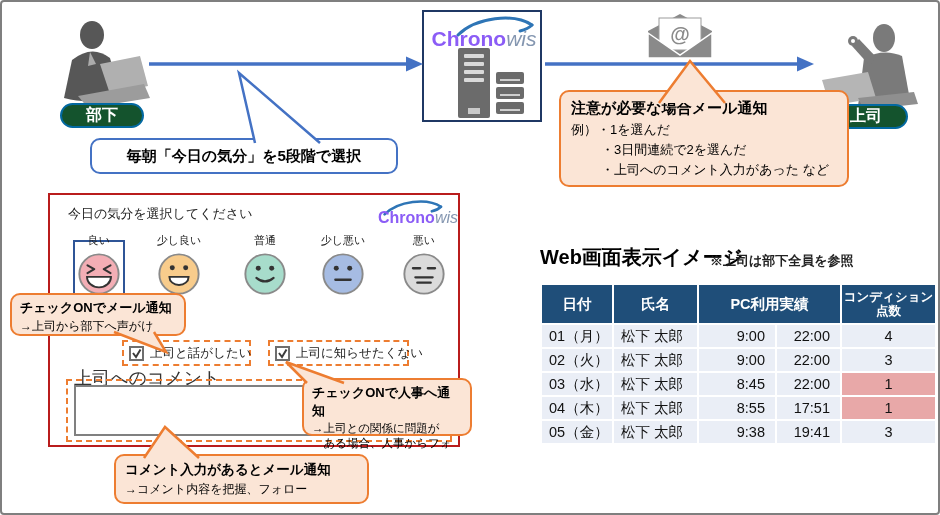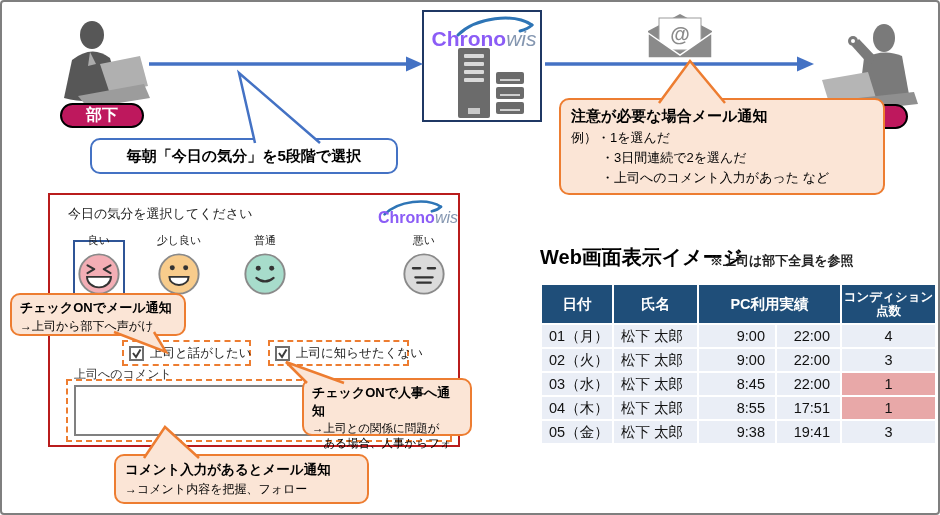--- a/index.html
+++ b/index.html
@@ -1,20 +1,20 @@
 <!DOCTYPE html>
 <html><head>
 <meta charset="utf-8">
 <style>
   html,body{margin:0;padding:0;background:#fff;font-family:"Liberation Sans",sans-serif;}
   #stage{position:relative;width:940px;height:515px;background:#fff;border:2px solid #7f7f7f;
          border-radius:4px;box-sizing:border-box;overflow:hidden;}
   .abs{position:absolute;}
   
-  .pill{position:absolute;height:25px;border-radius:13px;background:#be185d;border:2px solid #000000;
+  .pill{position:absolute;height:25px;border-radius:13px;background:#14532d;border:2px solid #0369a1;
         color:#fff;font-weight:bold;font-size:16px;display:flex;align-items:center;justify-content:center;
         box-sizing:border-box;}
   .server-box{position:absolute;left:420px;top:8px;width:120px;height:112px;background:#fff;
         border:2px solid #1f3864;box-sizing:border-box;}
   .logo{display:flex;align-items:flex-end;justify-content:center;line-height:1;}
   .logo .chrono{font-weight:bold;color:#8b5cf6;}
   .logo .wis{font-style:italic;color:#8496b0;}
   .tower{position:absolute;left:34px;top:36px;width:32px;height:70px;background:#6b6b6b;border-radius:2px;}
   .tower .stripe{position:absolute;left:6px;width:20px;height:4px;background:#d9d9d9;border-radius:1px;}
   .tower .foot{position:absolute;left:10px;bottom:4px;width:12px;height:6px;background:#c9c9c9;}
@@ -30,21 +30,21 @@
   .callout .ttl{font-weight:bold;}
   
   .mockup{position:absolute;left:46px;top:191px;width:412px;height:254px;background:#fff;
           border:2px solid #b91c1c;box-sizing:border-box;}
   .mood-slot{position:absolute;width:72px;text-align:center;}
   .mood-label{font-size:11px;color:#222;margin-bottom:3px;white-space:nowrap;}
   .sel-box{position:absolute;border:2px solid #2f5597;box-sizing:border-box;}
   .dashed{position:absolute;border:2px dashed #ed7d31;box-sizing:border-box;}
   .chk-item{position:absolute;display:flex;align-items:center;gap:6px;font-size:12.5px;color:#222;white-space:nowrap;}
   .comment-box{position:absolute;background:#fff;border:2.5px solid #808080;box-sizing:border-box;}
-  .small-label{position:absolute;font-size:12px;color:#333;white-space:nowrap;}
+  .small-label{position:absolute;font-size:18px;color:#333;white-space:nowrap;}
   
   .wt-title{position:absolute;left:538px;top:242px;font-size:20px;font-weight:bold;color:#000;white-space:nowrap;}
   .wt-note{position:absolute;left:708px;top:250px;font-size:13px;color:#222;white-space:nowrap;font-weight:bold;}
   .wtable{position:absolute;left:540px;top:283px;width:401px;}
   .wt-head{display:grid;grid-template-columns:70px 83px 141px 93px;column-gap:2px;}
   .wt-head .hc{background:#1f4e79;color:#fff;font-weight:bold;font-size:14.5px;height:38px;
                display:flex;align-items:center;justify-content:center;text-align:center;line-height:1.15;}
   .wt-head .hc.two{font-size:12.5px;}
   .wt-row{display:grid;grid-template-columns:70px 83px 76px 63px 93px;column-gap:2px;margin-top:2px;}
   .wt-row .c{background:#eaeef6;height:22px;font-size:14.5px;color:#111;display:flex;align-items:center;
@@ -112,21 +112,21 @@
     <polygon points="4,19 36,2 68,19 68,46 4,46" fill="#8a8a8a"></polygon>
     <rect x="15" y="6" width="42" height="32" fill="#fff" stroke="#9b9b9b"></rect>
     <text x="36" y="29" font-size="20" font-weight="bold" fill="#8a8a8a" text-anchor="middle" font-family="Liberation Sans,sans-serif">@</text>
     <polygon points="4,21 36,43 68,21 68,46 4,46" fill="#8a8a8a" stroke="#ffffff" stroke-width="1.5"></polygon>
   </svg>
 
   <div class="bubble" style="left:88px;top:136px;width:308px;height:36px;font-size:15px;text-align:center;">
     <span>毎朝「今日の気分」を5段階で選択</span>
   </div>
 
-  <div class="callout" style="left:557px;top:96px;width:326px;height:97px;padding:7px 10px;">
+  <div class="callout" style="left:557px;top:88px;width:290px;height:97px;padding:7px 10px;">
     <div class="ttl" style="font-size:15px;">注意が必要な場合メール通知</div>
     <div style="font-size:13px;margin-top:3px;">例）・1を選んだ</div>
     <div style="font-size:13px;margin-left:30px;margin-top:2px;">・3日間連続で2を選んだ</div>
     <div style="font-size:13px;margin-left:30px;margin-top:2px;">・上司へのコメント入力があった など</div>
   </div>
 
   <div class="mockup">
     <div class="small-label" style="left:18px;top:10px;font-size:13px;color:#222;">今日の気分を選択してください</div>
 
     <svg class="abs" style="left:330px;top:4px;" width="64" height="17" viewBox="0 0 84 22">
@@ -163,20 +163,29 @@
     <div class="mood-slot" style="left:179px;top:38px;">
       <div class="mood-label">普通</div>
       <svg width="46" height="46" viewBox="0 0 48 48" style="margin:0 auto;">
         <circle cx="24" cy="24" r="20.5" stroke="#8a8a8a" stroke-width="2" fill="#a7dccb"></circle>
         <circle cx="17" cy="18" r="2.6" fill="#333"></circle>
           <circle cx="31" cy="18" r="2.6" fill="#333"></circle>
         <path d="M15 28 Q24 35.5 33 28" stroke="#333" stroke-width="2.2" fill="none" stroke-linecap="round"></path>
       </svg>
     </div>
 
+    <div class="mood-slot" style="left:257px;top:38px;">
+      <div class="mood-label">少し悪い</div>
+      <svg width="46" height="46" viewBox="0 0 48 48" style="margin:0 auto;">
+        <circle cx="24" cy="24" r="20.5" stroke="#8a8a8a" stroke-width="2" fill="#a6bce3"></circle>
+        <circle cx="17" cy="18" r="2.6" fill="#333"></circle>
+          <circle cx="31" cy="18" r="2.6" fill="#333"></circle>
+        <line x1="16" y1="30" x2="32" y2="30" stroke="#333" stroke-width="2.4" stroke-linecap="round"></line>
+      </svg>
+    </div>
 
     <div class="mood-slot" style="left:338px;top:38px;">
       <div class="mood-label">悪い</div>
       <svg width="46" height="46" viewBox="0 0 48 48" style="margin:0 auto;">
         <circle cx="24" cy="24" r="20.5" stroke="#8a8a8a" stroke-width="2" fill="#dbdbdb"></circle>
         <line x1="12.5" y1="18" x2="20" y2="18" stroke="#333" stroke-width="2.4" stroke-linecap="round"></line>
         <line x1="28" y1="18" x2="35.5" y2="18" stroke="#333" stroke-width="2.4" stroke-linecap="round"></line>
         <line x1="15" y1="27.5" x2="33" y2="27.5" stroke="#333" stroke-width="2.4" stroke-linecap="round"></line>
         <line x1="17" y1="33" x2="31" y2="33" stroke="#333" stroke-width="2.4" stroke-linecap="round"></line>
       </svg>

